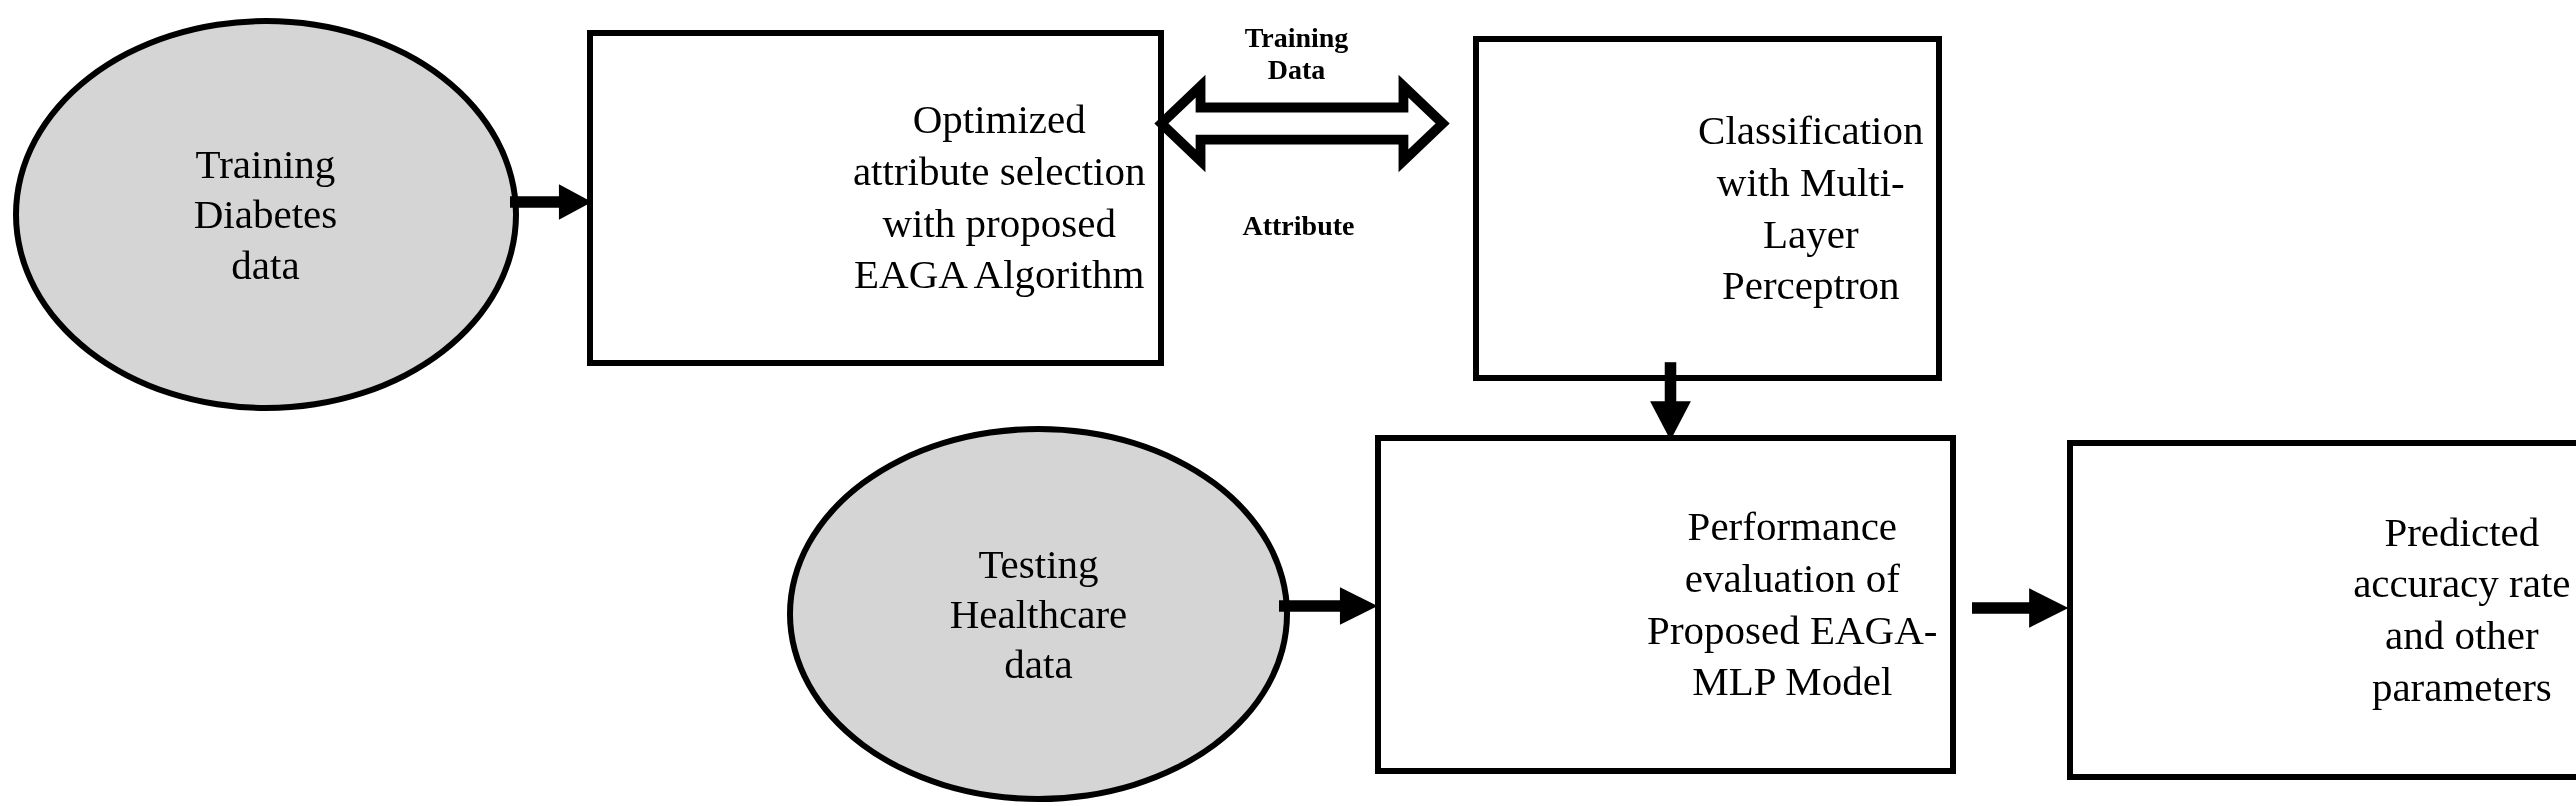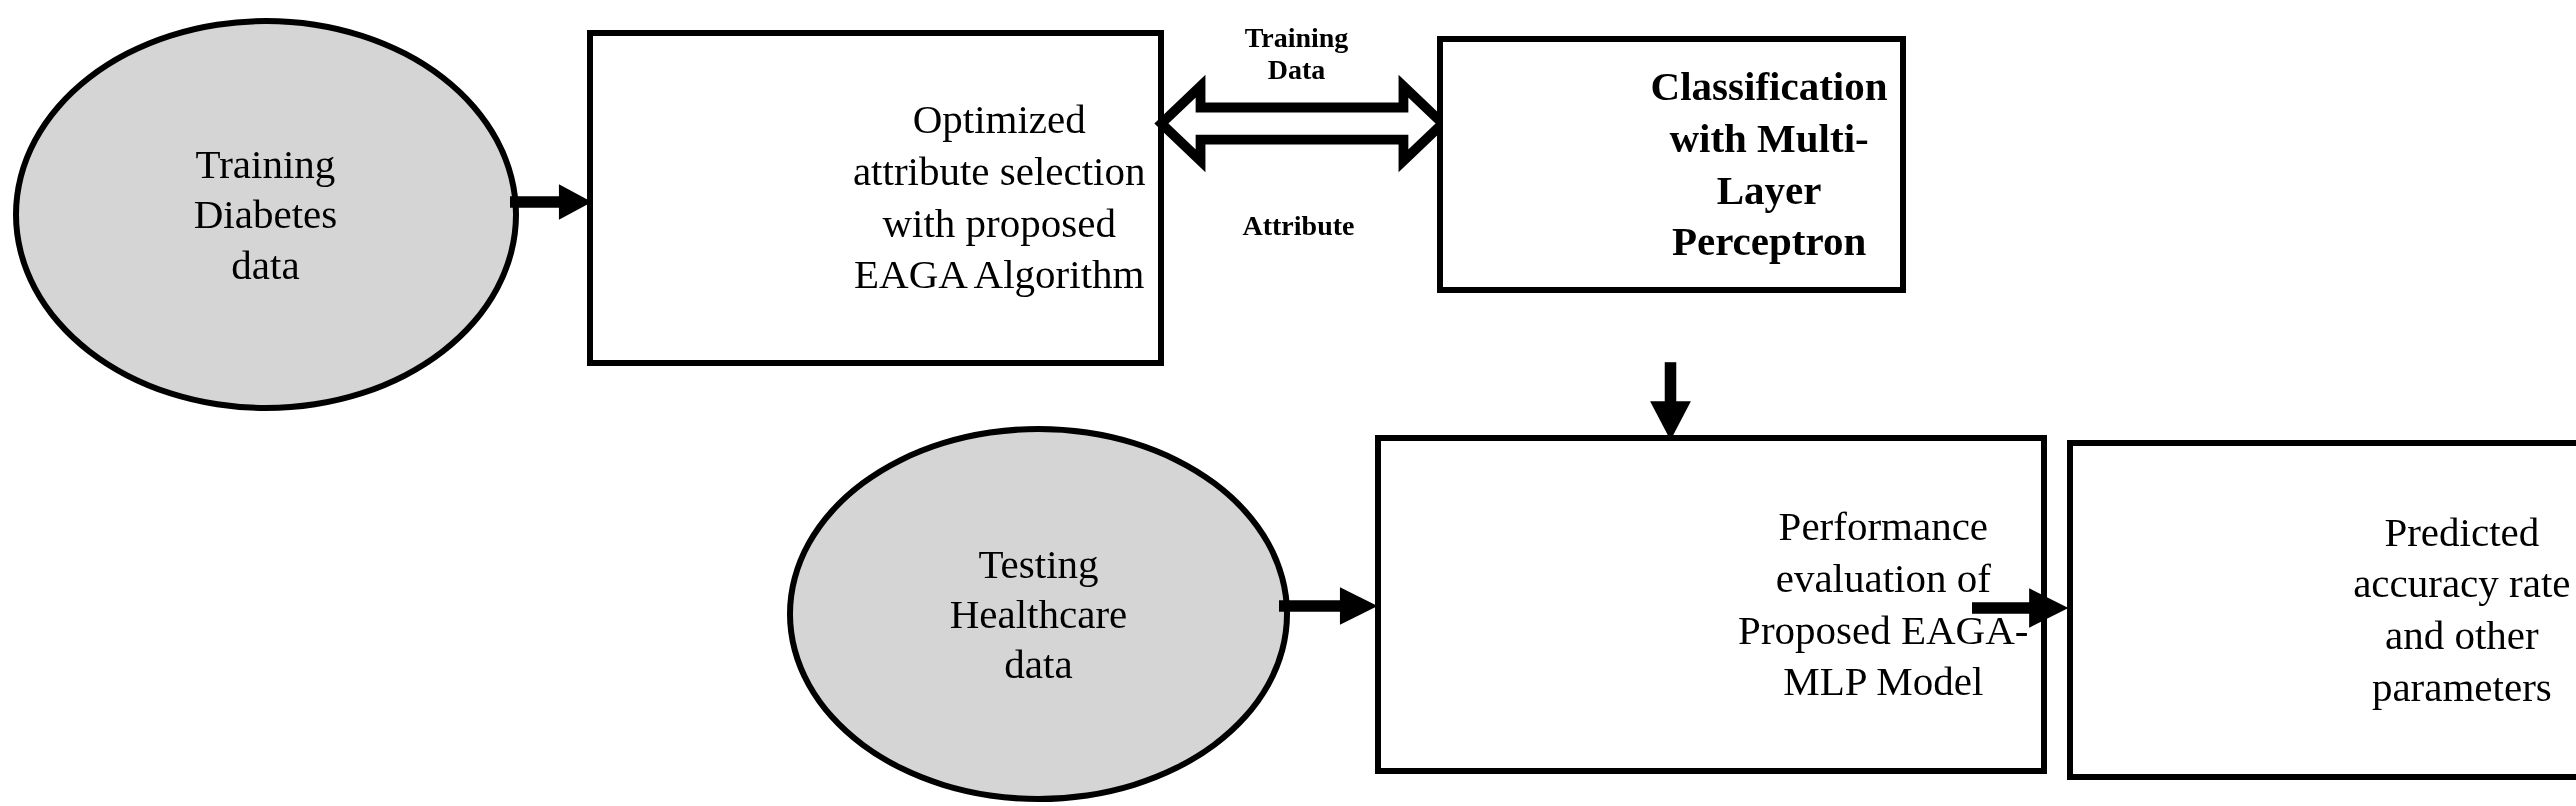--- a/index.html
+++ b/index.html
@@ -98,21 +98,21 @@
 
   <div class="edge-label" style="left:1189px; top:22.4px; width:215px;">Training
 Data</div>
 
   <svg class="arrow-svg" style="left:1159px; top:79px; width:286px; height:89px;" viewBox="0 0 320 100">
     <polygon points="2,50 46,8 46,32 274,32 274,8 318,50 274,92 274,68 46,68 46,92" fill="#ffffff" stroke="#000000" stroke-width="11" stroke-linejoin="miter"></polygon>
   </svg>
 
   <div class="edge-label" style="left:1178px; top:170px; width:241px;margin-top:40px;">Attribute</div>
 
-  <div class="box-node" style="left:1437px; top:36px; width:469px; height:257px;font-weight:bold;">
+  <div class="box-node" style="left:1473px; top:36px; width:469px; height:345px;">
     <span class="node-text">Classification
 with Multi-
 Layer
 Perceptron</span>
   </div>
 
   <svg class="arrow-svg" style="left:1643px; top:362px; width:55px; height:82px;" viewBox="0 0 62 92">
     <line x1="31" y1="0" x2="31" y2="50" stroke="#000" stroke-width="13"></line>
     <polygon points="8,44 54,44 31,88" fill="#000"></polygon>
   </svg>
@@ -121,21 +121,21 @@
     <span class="node-text">Testing
 Healthcare
 data</span>
   </div>
 
   <svg class="arrow-svg" style="left:1279px; top:579px; width:104px; height:54px;" viewBox="0 0 116 60">
     <line x1="0" y1="30" x2="76" y2="30" stroke="#000" stroke-width="13"></line>
     <polygon points="68,9 110,30 68,51" fill="#000"></polygon>
   </svg>
 
-  <div class="box-node" style="left:1375px; top:435px; width:672px; height:339px;">
+  <div class="box-node" style="left:1375px; top:435px; width:581px; height:339px;">
     <span class="node-text">Performance
 evaluation of
 Proposed EAGA-
 MLP Model</span>
   </div>
 
   <svg class="arrow-svg" style="left:1972px; top:581px; width:100px; height:54px;" viewBox="0 0 112 60">
     <line x1="0" y1="30" x2="72" y2="30" stroke="#000" stroke-width="13"></line>
     <polygon points="64,8 108,30 64,52" fill="#000"></polygon>
   </svg>

